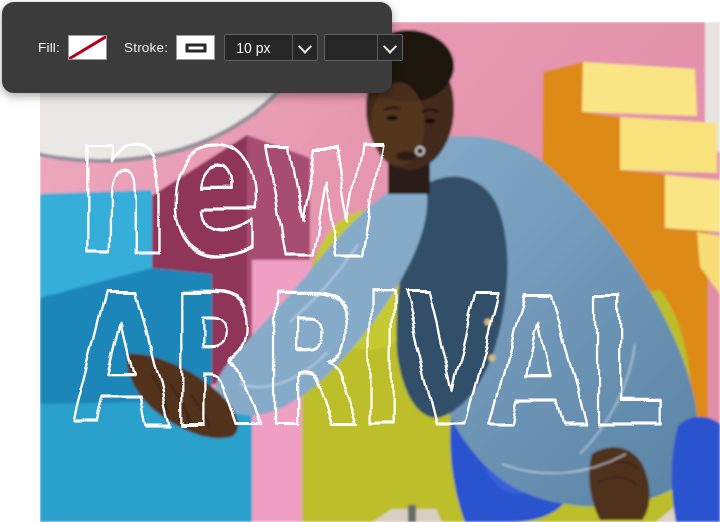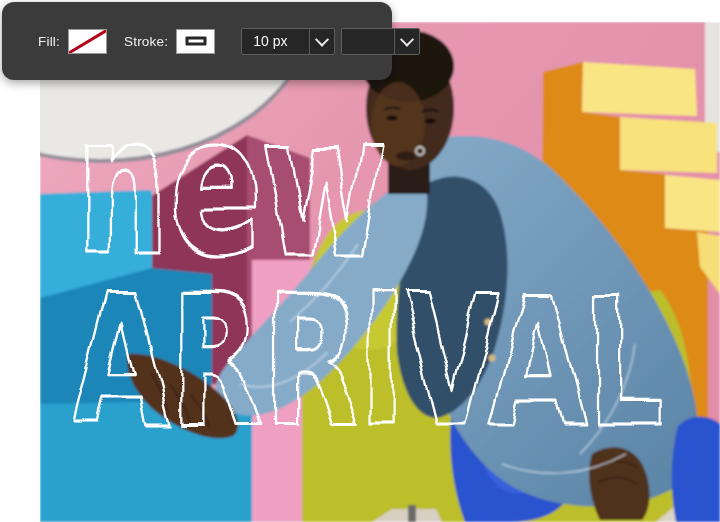--- a/index.html
+++ b/index.html
@@ -7,21 +7,21 @@
     width:720px;height:522px;position:relative;overflow:hidden;
     background:#ffffff;font-family:"Liberation Sans", sans-serif;
   }
   
   .photo{
     position:absolute;left:40px;top:22px;width:680px;height:500px;overflow:hidden;
   }
   .photo svg{display:block;width:680px;height:500px;}
   
   .toolbar{
-    position:absolute;left:2px;top:2px;width:390px;height:78px;
+    position:absolute;left:2px;top:2px;width:390px;height:91px;
     background:#3b3b3b;border-radius:12px;z-index:10;
     box-shadow:0 3px 10px rgba(0,0,0,.35);
     display:flex;align-items:center;padding-left:36px;box-sizing:border-box;
   }
   .tb-label{color:#efefef;font-size:13.5px;letter-spacing:.2px;}
   .swatch{
     width:37px;height:23px;background:#ffffff;border:1px solid #9a9a9a;
     margin-left:8px;position:relative;overflow:hidden;cursor:pointer;flex:none;
   }
   .swatch .slash{
@@ -31,21 +31,21 @@
   .swatch .bar{
     position:absolute;left:50%;top:50%;width:15px;height:3px;
     transform:translate(-50%,-50%);
     border:3px solid #272727;background:#ffffff;border-radius:1px;
   }
   .tb-gap{width:17px;flex:none;}
   .dd{
     height:27px;background:#262626;border:1px solid #5f5f5f;border-radius:2px;
     display:flex;align-items:center;cursor:pointer;flex:none;box-sizing:border-box;
   }
-  .dd-width{width:94px;margin-left:26px;}
+  .dd-width{width:94px;margin-left:9px;}
   .dd-style{width:79px;margin-left:6px;}
   .dd-text{flex:1;color:#f5f5f5;font-size:14px;padding-left:11px;}
   .dd-div{width:1px;align-self:stretch;background:#5a5a5a;flex:none;}
   .dd-chev{width:24px;display:flex;align-items:center;justify-content:center;flex:none;}
   .chev{
     width:8px;height:8px;border-left:2px solid #e9e9e9;border-bottom:2px solid #e9e9e9;
     transform:rotate(-45deg) translate(1px,-1px);
   }
   .line-glyph{width:34px;height:2px;background:#f0f0f0;margin-left:8px;border-radius:1px;flex:none;}
   .dd-style .dd-fill{flex:1;}

